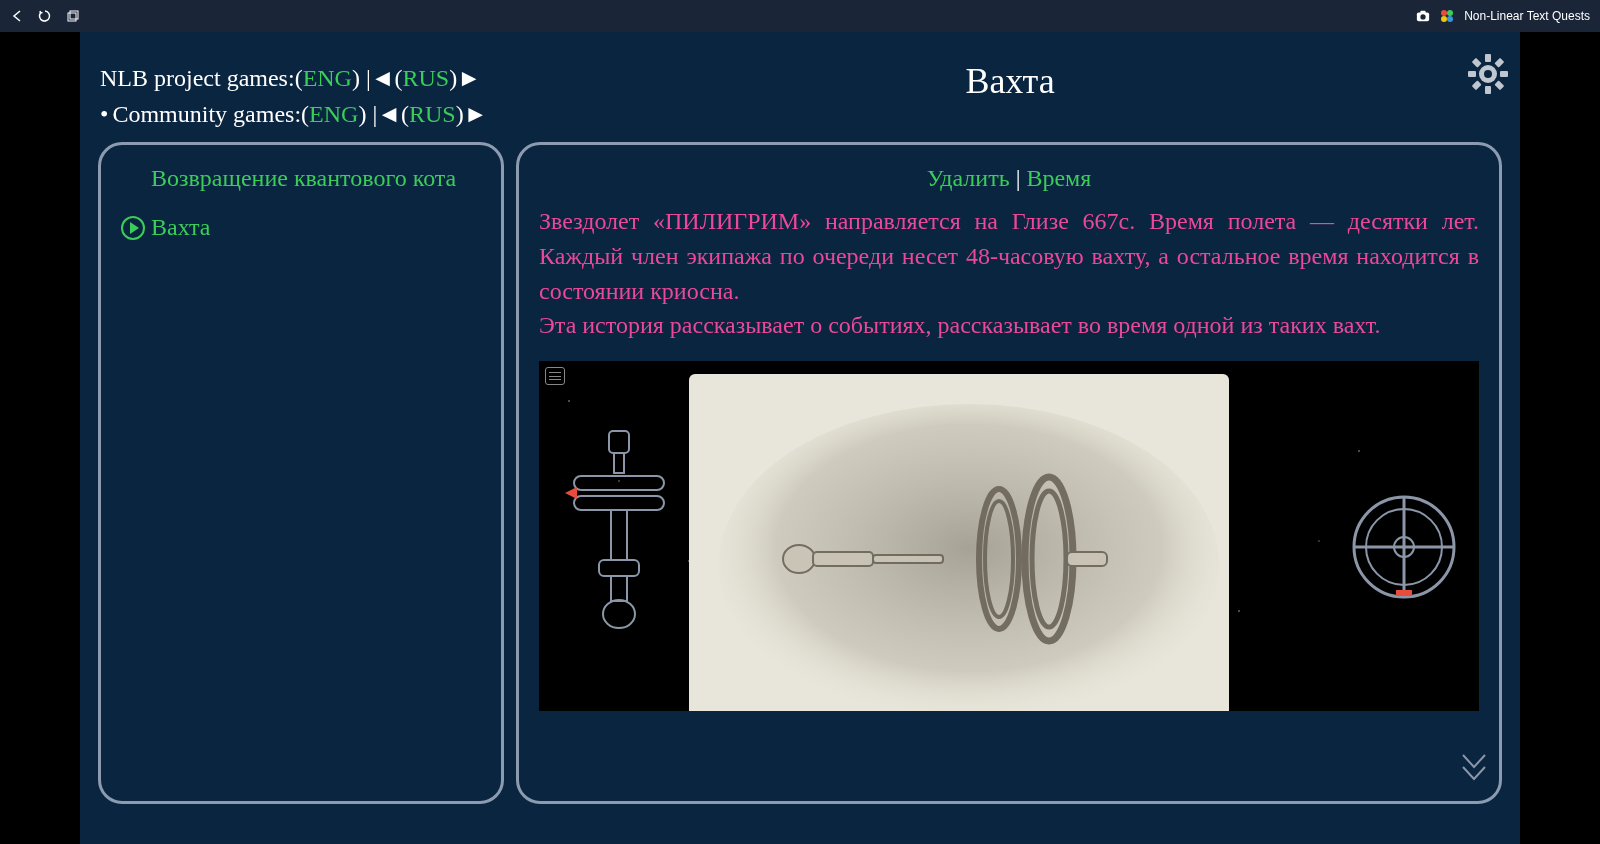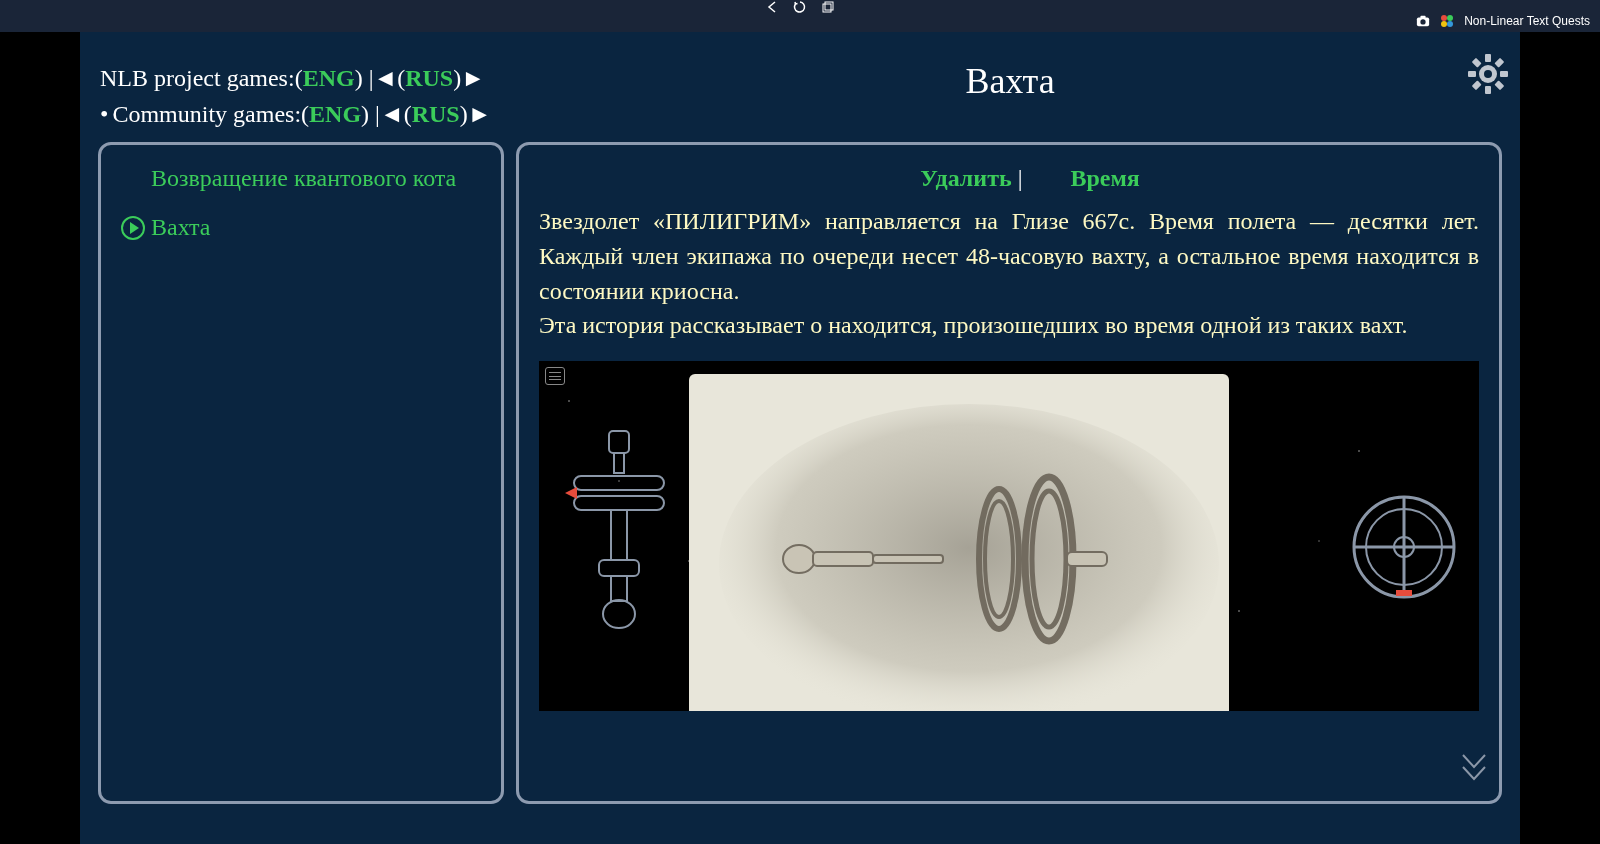--- a/index.html
+++ b/index.html
@@ -13,21 +13,20 @@
 }
 .titlebar {
   height: 32px;
   background: #1a2538;
   display: flex;
   align-items: center;
   padding: 0 10px;
   color: #fff;
   font-family: 'Segoe UI', Arial, sans-serif;
   font-size: 12px;
-  flex-direction: column;
 }
 .titlebar-left { display: flex; gap: 14px; align-items: center; }
 .titlebar-right { margin-left: auto; display: flex; gap: 10px; align-items: center; }
 .tb-icon { width: 14px; height: 14px; cursor: pointer; display: flex; align-items: center; justify-content: center; }
 .app-icon-small { width: 14px; height: 14px; }
 .main-area {
   position: absolute;
   left: 80px;
   right: 80px;
   top: 32px;
@@ -39,21 +38,21 @@
   padding: 28px 20px 10px 20px;
   position: relative;
 }
 .header-left {
   width: 420px;
   color: #fff;
   font-size: 24px;
   line-height: 1.5;
 }
 .header-left .line { display: flex; align-items: center; }
-.accent { color: #3bcc5a; cursor: pointer; font-weight: bold; }
+.accent { color: #3bcc5a; cursor: pointer; }
 .header-right {
   flex: 1;
   text-align: center;
   color: #fff;
 }
 .cache-line { font-size: 24px; }
 .game-title { font-size: 36px; font-weight: normal; }
 .gear-icon {
   position: absolute;
   right: 10px;
@@ -64,21 +63,21 @@
 }
 .panels {
   display: flex;
   gap: 12px;
   padding: 0 18px 20px 18px;
   height: calc(100% - 130px);
 }
 .panel {
   background: #0a2540;
   border: 3px solid #8d9bb0;
-  border-radius: 13px;
+  border-radius: 24px;
   padding: 20px;
 }
 .panel-left {
   width: 406px;
   flex-shrink: 0;
 }
 .panel-right {
   flex: 1;
   color: #fff;
   position: relative;
@@ -109,26 +108,26 @@
   border-left: 9px solid #3bcc5a;
   border-top: 6px solid transparent;
   border-bottom: 6px solid transparent;
   margin-left: 2px;
 }
 .actions {
   text-align: center;
   font-size: 24px;
   margin-bottom: 12px;
 }
-.actions .accent { cursor: pointer; margin-left: 42px; }
+.actions .accent { cursor: pointer; }
 .description {
   font-size: 24px;
   line-height: 1.45;
   text-align: justify;
-  color: #fef9c3;
+  color: #ec4899;
 }
 .screenshot-box {
   margin-top: 18px;
   background: #000;
   height: 350px;
   position: relative;
   overflow: hidden;
 }
 .stars {
   position: absolute;
@@ -294,21 +293,21 @@
     </div>
 
     <div class="panel panel-right">
       <div class="actions">
         <span class="accent">Удалить</span>
         <span> | </span>
         <span class="accent">Время</span>
       </div>
       <div class="description">
         <div>Звездолет «ПИЛИГРИМ» направляется на Глизе 667с. Время полета — десятки лет. Каждый член экипажа по очереди несет 48-часовую вахту, а остальное время находится в состоянии криосна.</div>
-        <div>Эта история рассказывает о находится, произошедших во время одной из таких вахт.</div>
+        <div>Эта история рассказывает о событиях, рассказывает во время одной из таких вахт.</div>
       </div>
 
       <div class="screenshot-box">
         <div class="stars"></div>
         <div class="menu-icon">
             <span></span>
             <span></span>
             <span></span>
           </div>
 

